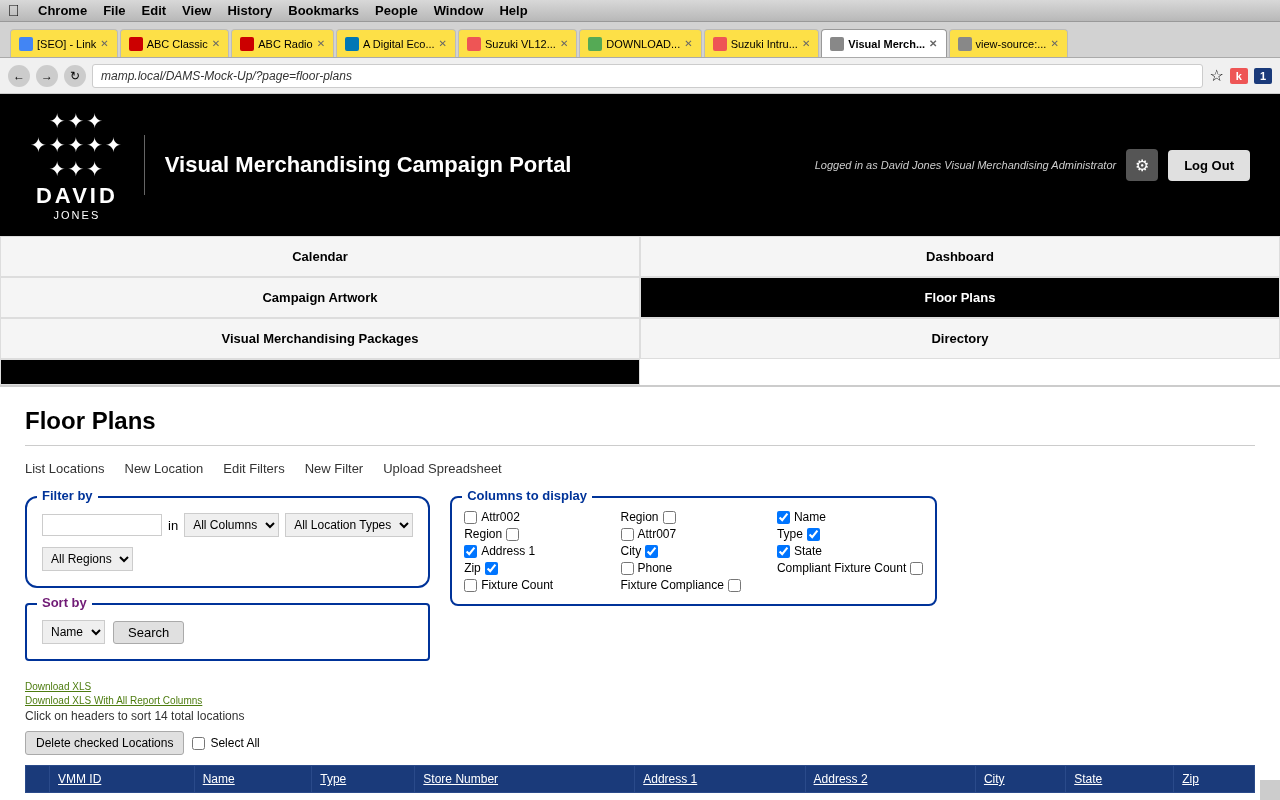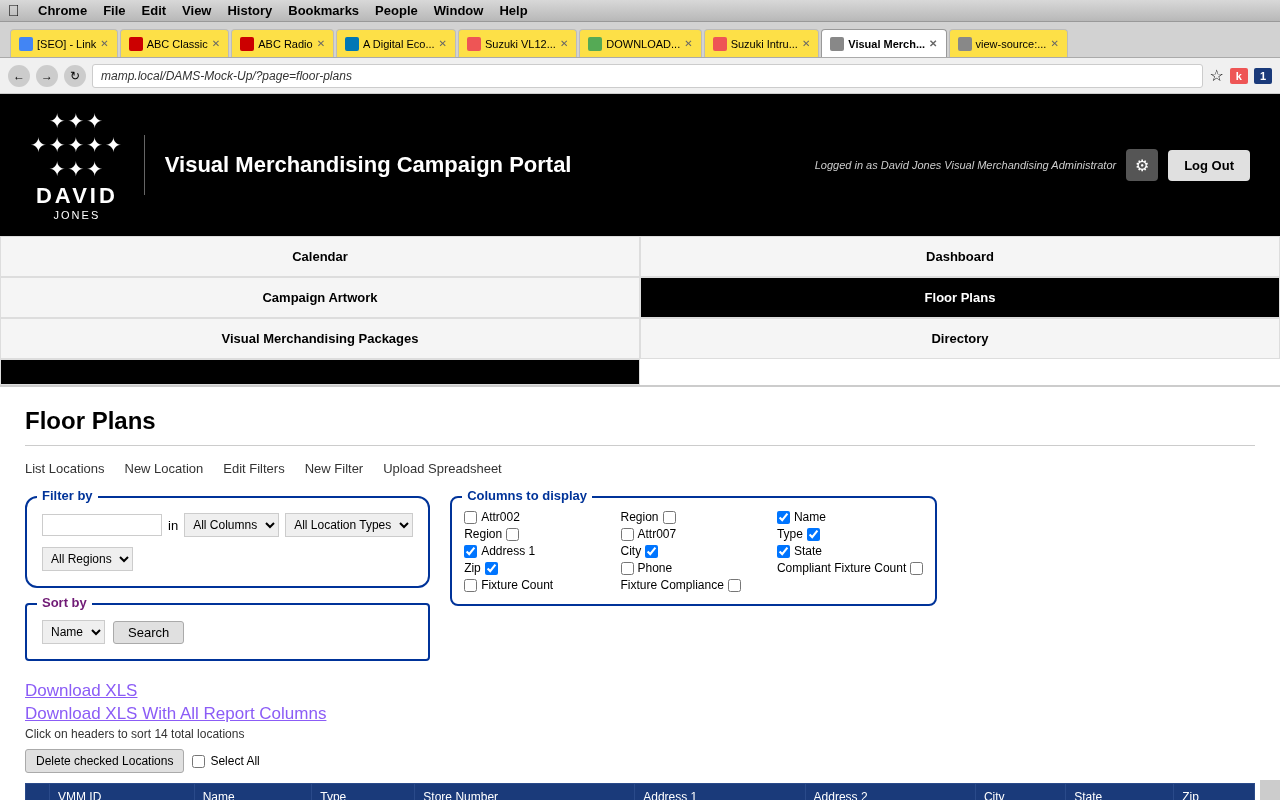--- a/index.html
+++ b/index.html
@@ -308,23 +308,23 @@
     .col-item input[type=checkbox] {
       width: 13px; height: 13px;
     }
 
     
     .bottom-links {
       margin-top: 20px;
     }
     .bottom-links a {
       display: block;
-      color: #8b5cf6;
+      color: #4d7c0f;
       text-decoration: underline;
-      font-size: 17px;
+      font-size: 10px;
       margin-bottom: 3px;
       cursor: pointer;
     }
     .info-text {
       font-size: 12px;
       color: #333;
       margin-bottom: 8px;
     }
     .action-row {
       display: flex;

